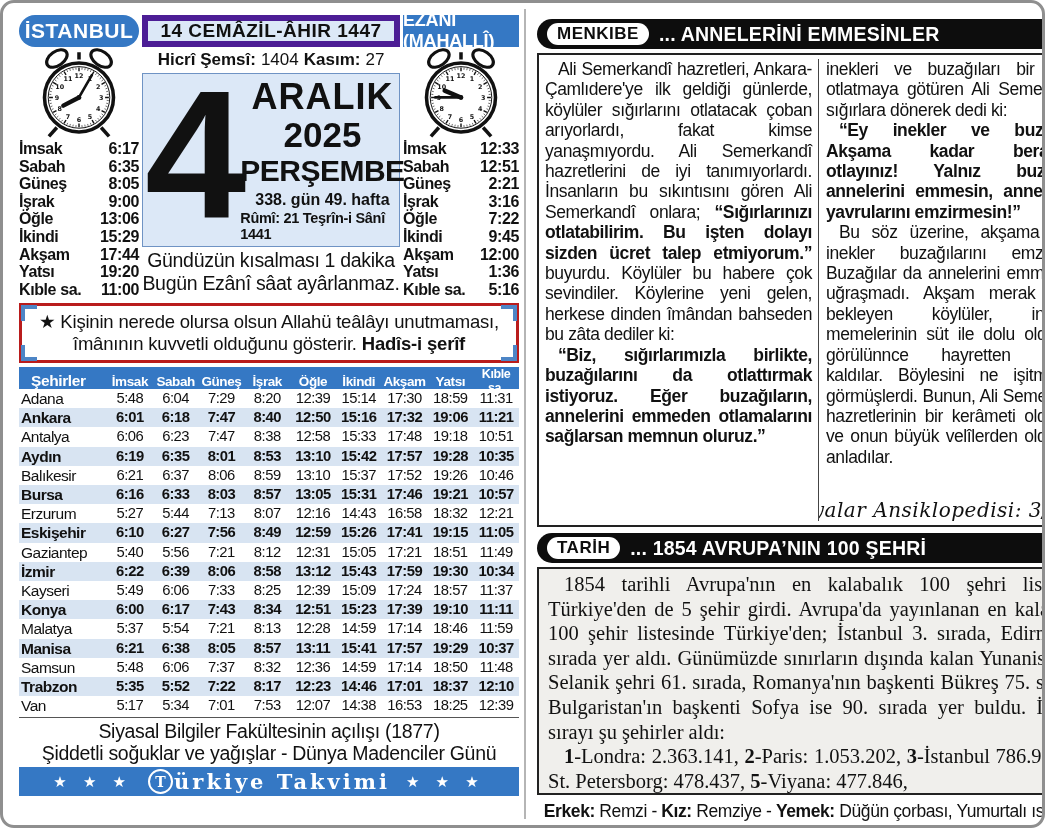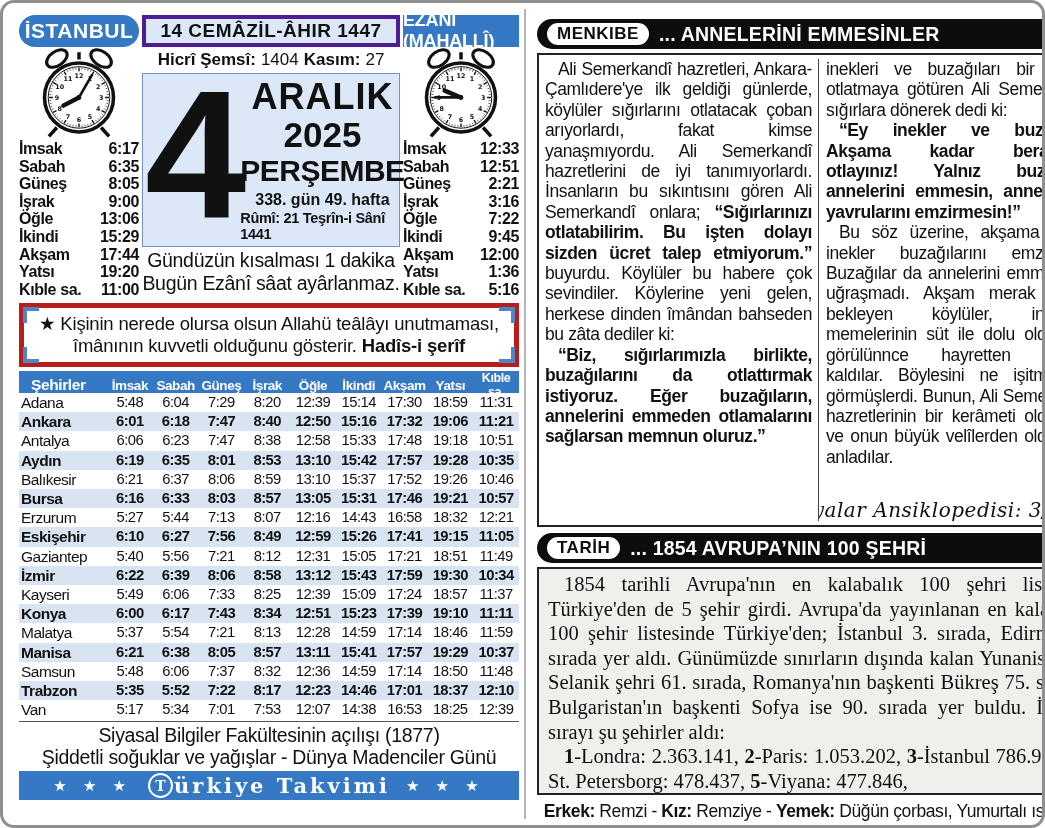--- a/index.html
+++ b/index.html
@@ -7,21 +7,21 @@
          border-radius:14px;box-sizing:border-box;overflow:hidden;
          font-family:"Liberation Sans",sans-serif;color:#111;}
   .divider{position:absolute;left:521px;top:6px;bottom:6px;width:2px;background:#b5b5b5;}
 
   
   .page-left{position:absolute;left:16px;top:12px;width:500px;height:804px;}
   .top-grid{display:grid;grid-template-columns:120px 258px 116px;column-gap:3px;
             grid-template-rows:32px 26px 174px 50px;}
   .badge{background:#3578c4;color:#fff;font-weight:800;display:flex;align-items:center;justify-content:center;}
   .city-badge{grid-column:1;grid-row:1;font-size:21px;letter-spacing:.5px;border-radius:16px;}
-  .hijri-box{grid-column:2;grid-row:1;background:#dce8f7;border:4px solid #4c1d95;
+  .hijri-box{grid-column:2;grid-row:1;background:#dce8f7;border:6px solid #4c1d95;
              display:flex;align-items:center;justify-content:center;font-weight:800;font-size:19px;letter-spacing:.5px;}
   .ezani-badge{grid-column:3;grid-row:1;font-size:18px;letter-spacing:-0.2px;}
   .hicri-line{grid-column:2;grid-row:2;display:flex;align-items:center;justify-content:center;
               font-size:17px;gap:5px;}
   .hicri-line b{font-weight:800;}
   .side-panel{display:flex;flex-direction:column;}
   .panel-left{grid-column:1;grid-row:2/5;}
   .panel-right{grid-column:3;grid-row:2/5;}
   .clock-holder{width:96px;height:92px;align-self:center;}
   .time-list{margin-top:1px;}
@@ -34,21 +34,21 @@
            letter-spacing:-6px;}
   .date-right{flex:1;display:flex;flex-direction:column;align-items:center;justify-content:center;gap:1px;}
   .month{font-size:36px;font-weight:800;letter-spacing:1px;line-height:38px;}
   .year{font-size:35px;font-weight:800;line-height:36px;}
   .weekday{font-size:30px;font-weight:800;letter-spacing:-0.5px;line-height:33px;}
   .dayinfo{font-size:16px;font-weight:600;margin-top:3px;}
   .rumi{font-size:14.5px;font-weight:600;letter-spacing:-0.3px;}
   .rumi b{font-weight:800;}
   .notes{grid-column:2;grid-row:4;text-align:center;font-size:19.5px;line-height:23px;
          display:flex;flex-direction:column;justify-content:center;letter-spacing:-0.3px;}
-  .hadith-box{position:relative;margin-top:6px;border:5px solid #b91c1c;padding:5px 14px;
+  .hadith-box{position:relative;margin-top:6px;border:3px solid #b91c1c;padding:5px 14px;
               text-align:center;font-size:18.5px;line-height:22px;letter-spacing:-0.2px;}
   .hadith-box b{font-weight:800;}
   .corner{position:absolute;width:12px;height:12px;border:0 solid #4d85c6;}
   .c-tl{left:-1px;top:-1px;border-left-width:4px;border-top-width:4px;}
   .c-tr{right:-1px;top:-1px;border-right-width:4px;border-top-width:4px;}
   .c-bl{left:-1px;bottom:-1px;border-left-width:4px;border-bottom-width:4px;}
   .c-br{right:-1px;bottom:-1px;border-right-width:4px;border-bottom-width:4px;}
   .city-table{margin-top:4px;}
   .thead{display:grid;grid-template-columns:88px repeat(9,1fr);background:#3578c4;color:#fff;
          font-weight:700;font-size:13.5px;height:22px;align-items:center;letter-spacing:-0.4px;}

